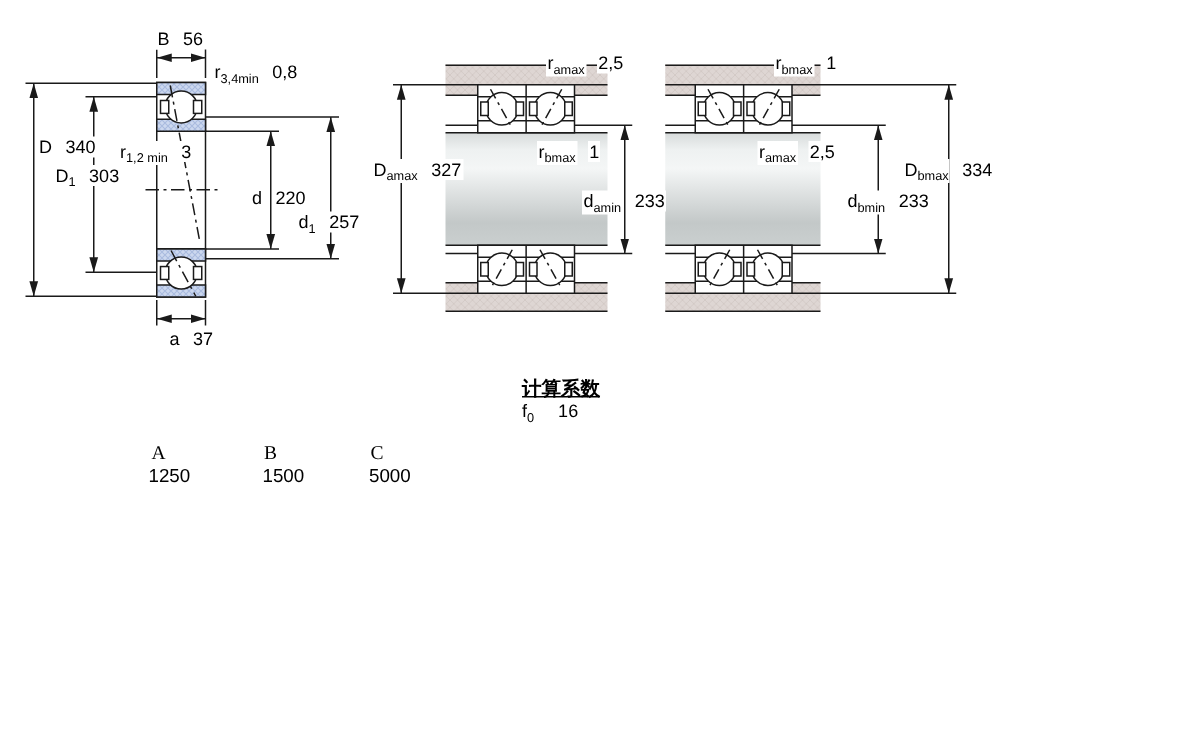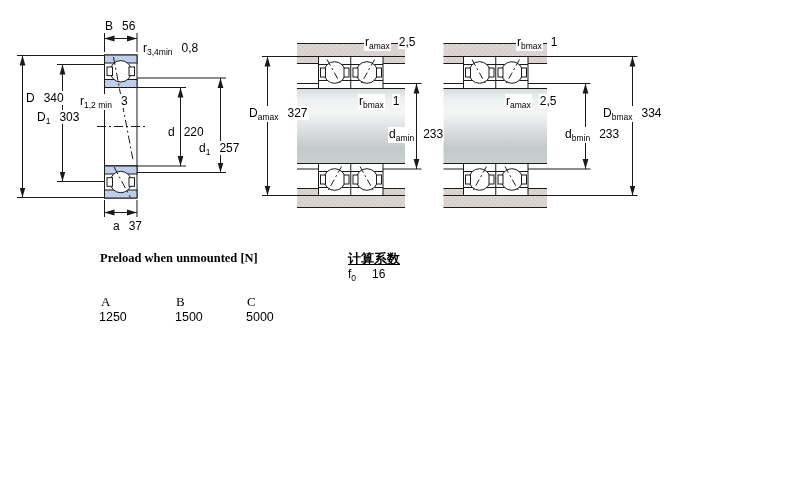--- a/index.html
+++ b/index.html
@@ -254,21 +254,20 @@
   </div>
   <div class="dim" style="left:602px;top:106px">
     <span class="part"><span>D</span><sub>bmax</sub></span>
     <span class="part val">334</span>
   </div>
   <div class="dim" style="left:564px;top:127px">
     <span class="part"><span>d</span><sub>bmin</sub></span>
     <span class="part val">233</span>
   </div>
 
-  <div class="t-title" style="left:100px;top:251px">Preload when unmounted [N]</div>
   <div class="t-calc" style="left:348px;top:250px">计算系数</div>
   <div class="f0" style="left:348px;top:267px">
     <span>f</span><sub>0</sub><span class="fv">16</span>
   </div>
 
   <div>
     <span class="th" style="left:101px;top:294px">A</span>
     <span class="th" style="left:176px;top:294px">B</span>
     <span class="th" style="left:247px;top:294px">C</span>
     <span class="td" style="left:99px;top:310px">1250</span>

